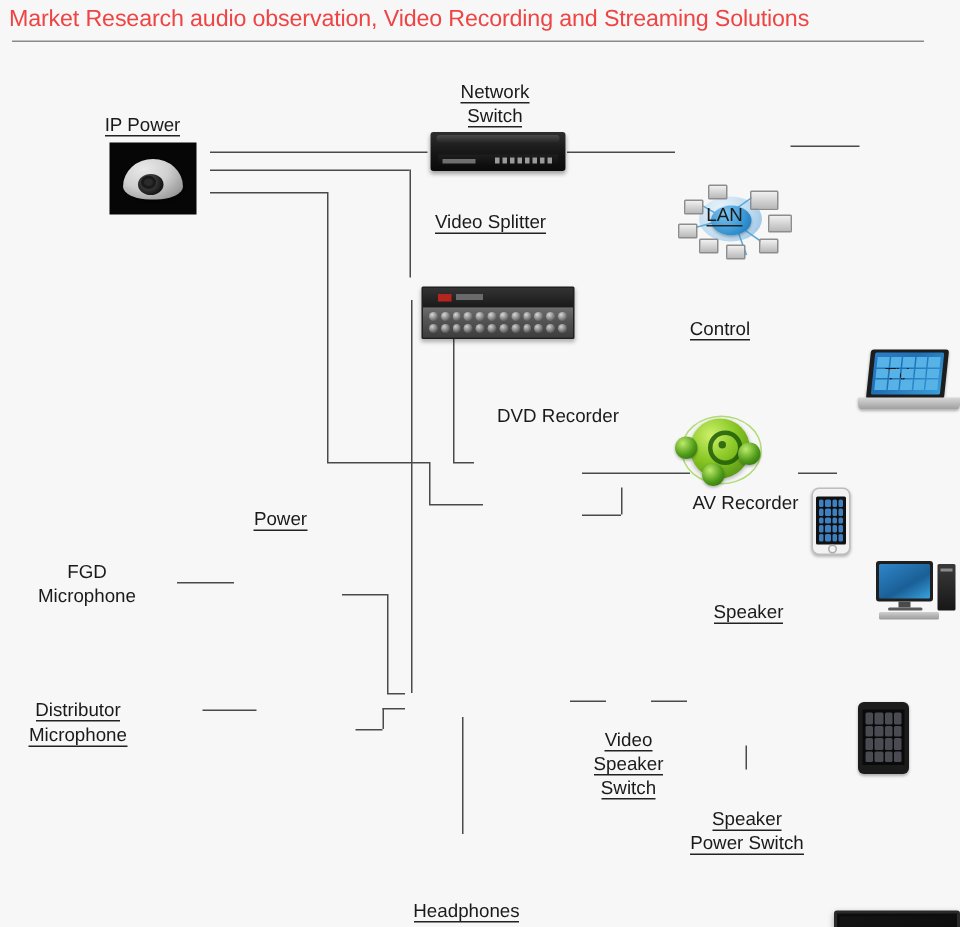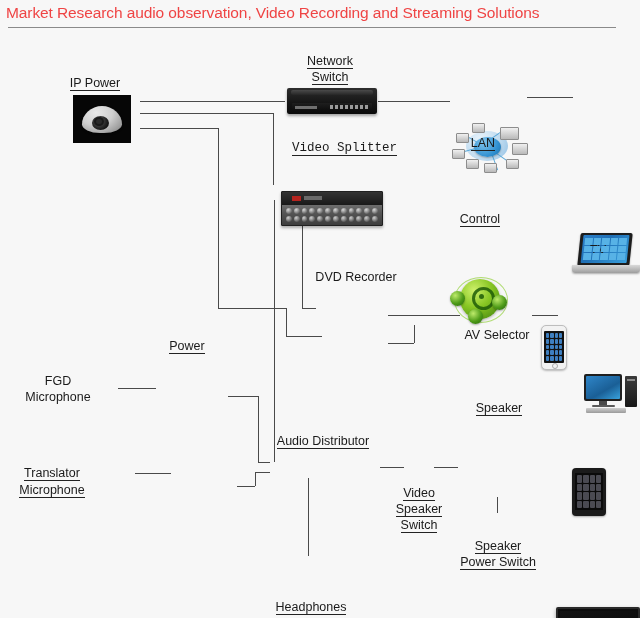--- a/index.html
+++ b/index.html
@@ -202,21 +202,21 @@
           <i></i>
           <i></i>
           <i></i>
           <i></i>
           <i></i>
           <i></i>
       </div>
     </div>
   </div>
 
-  <div class="lbl u" style="left:292px;top:141px;width:102px;font-family:Liberation Mono, monospace;">
+  <div class="lbl u" style="left:276px;top:141px;width:102px;">
     <span>Video Splitter</span>
   </div>
   <div class="dev vsplit" style="left:281px;top:165px;width:100px;height:33px;">
     <div class="u1">
       <div class="led"></div>
       <div class="txt"></div>
     </div>
     <div class="u2">
       <div class="bnc">
         <i></i>
@@ -366,49 +366,46 @@
   </div>
 
   <div class="lbl" style="left:568px;top:243px;width:60px;">
     <span>TV</span>
   </div>
   <div class="dev tv" style="left:556px;top:263px;width:84px;height:56px;">
     <div class="panel"></div>
 
   </div>
 
-  <div class="lbl" style="left:304px;top:270px;width:104px;">
+  <div class="lbl" style="left:320px;top:270px;width:104px;">
     <span>DVD Recorder</span>
   </div>
 
   <div class="lbl" style="left:452px;top:328px;width:90px;">
-    <span>AV Selector</span>
+    <span>AV Recorder</span>
   </div>
 
   <div class="lbl u" style="left:155px;top:339px;width:64px;">
     <span>Power</span>
   </div>
 
   <div class="lbl" style="left:18px;top:374px;width:80px;">
     <span>FGD</span>
   </div>
   <div class="lbl" style="left:6px;top:390px;width:104px;">
     <span>Microphone</span>
   </div>
 
   <div class="lbl u" style="left:0px;top:466px;width:104px;">
-    <span>Translator</span>
+    <span>Distributor</span>
   </div>
   <div class="lbl u" style="left:0px;top:483px;width:104px;">
     <span>Microphone</span>
   </div>
 
-  <div class="lbl u" style="left:255px;top:434px;width:136px;">
-    <span>Audio Distributor</span>
-  </div>
 
   <div class="lbl u" style="left:382px;top:486px;width:74px;">
     <span>Video</span>
   </div>
   <div class="lbl u" style="left:382px;top:502px;width:74px;">
     <span>Speaker</span>
   </div>
   <div class="lbl u" style="left:382px;top:518px;width:74px;">
     <span>Switch</span>
   </div>

